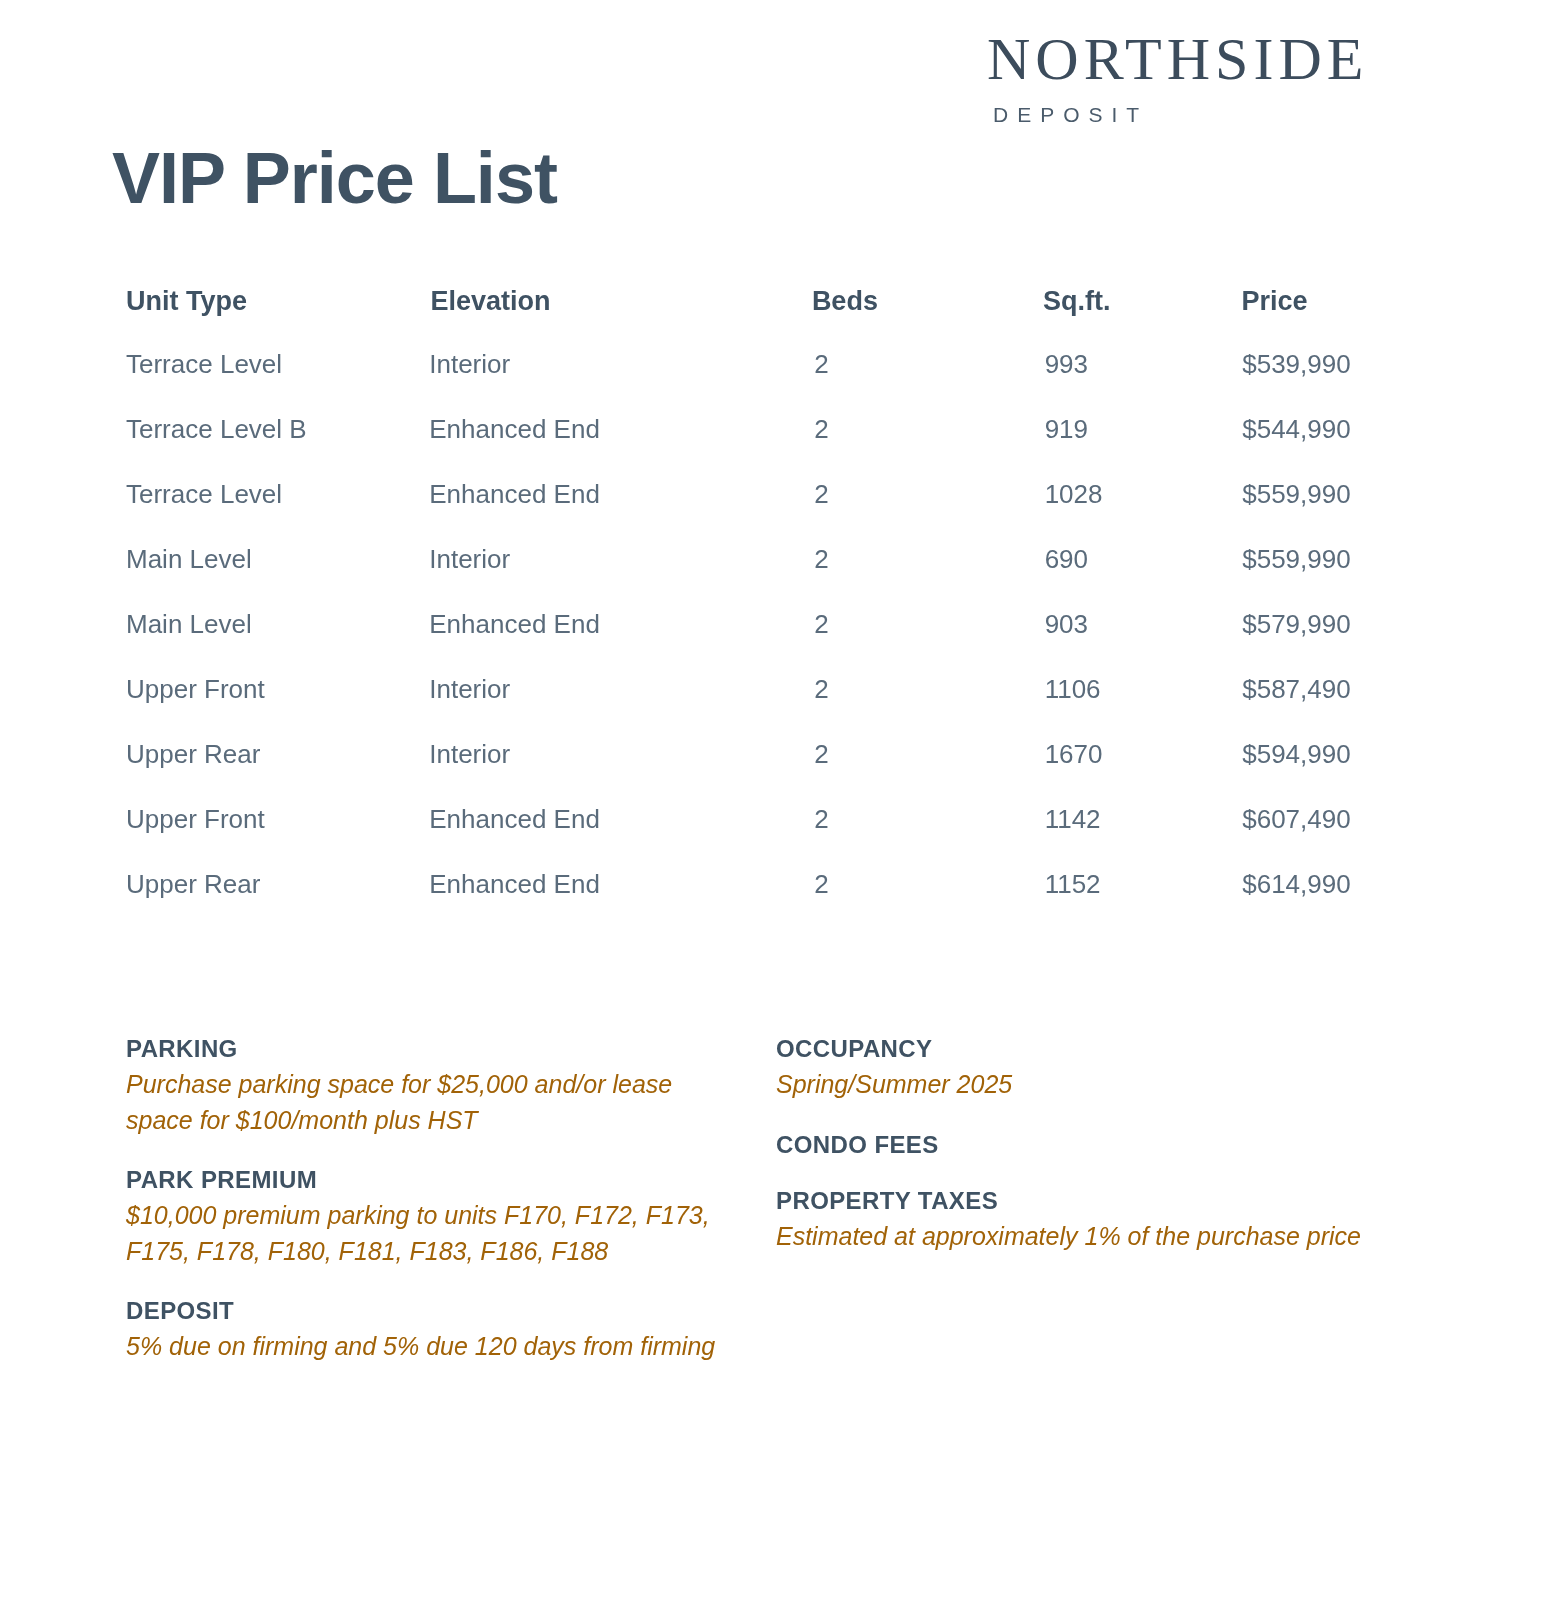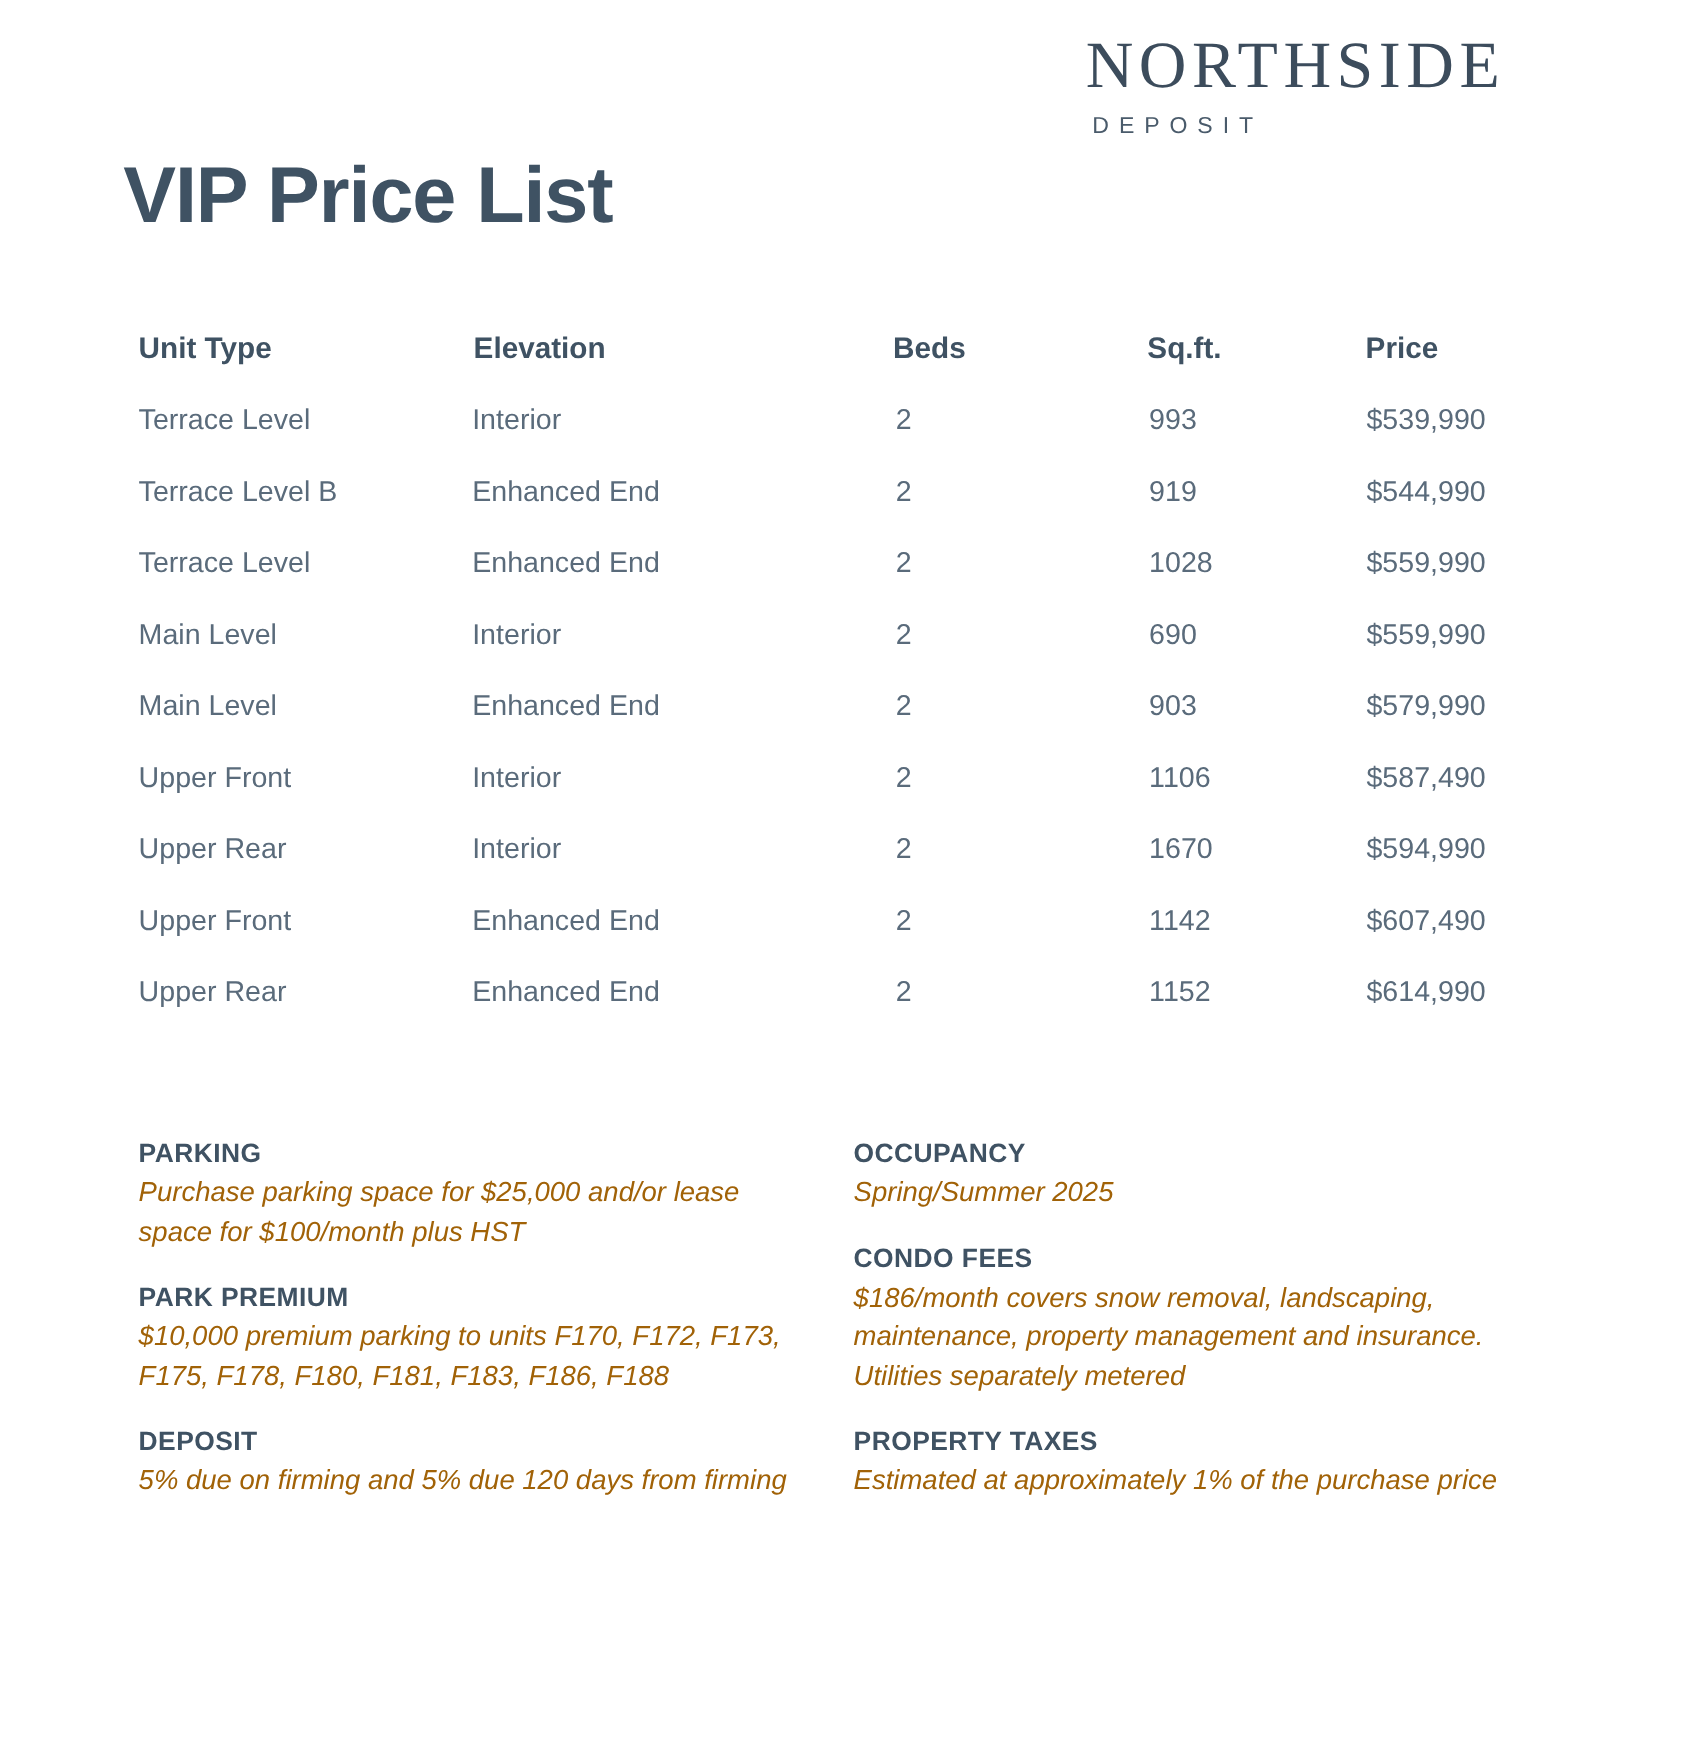--- a/index.html
+++ b/index.html
@@ -60,21 +60,21 @@
 
   
   .table {
     position: absolute;
     top: 270px;
     left: 126px;
     width: 1300px;
   }
   .row {
     display: flex;
-    align-items: flex-end;
+    align-items: center;
     height: 65px;
   }
   .row.header {
     height: 62px;
   }
   .c-unit   { width: 330px; }
   .c-elev   { width: 345px; }
   .c-beds   { width: 205px; }
   .c-sqft   { width: 215px; }
   .c-price  { width: 200px; }
@@ -243,21 +243,20 @@
       </div>
     </div>
 
     <div class="notes-col">
       <div class="note">
         <div class="note-title">OCCUPANCY</div>
         <div class="note-body">Spring/Summer 2025</div>
       </div>
       <div class="note">
         <div class="note-title">CONDO FEES</div>
-        <div class="note-body">$186/month covers snow removal, landscaping, maintenance, property management and insurance. Utilities separately metered</div>
       </div>
       <div class="note">
         <div class="note-title">PROPERTY TAXES</div>
         <div class="note-body">Estimated at approximately 1% of the purchase price</div>
       </div>
     </div>
 
   </div>
 
 </div>

